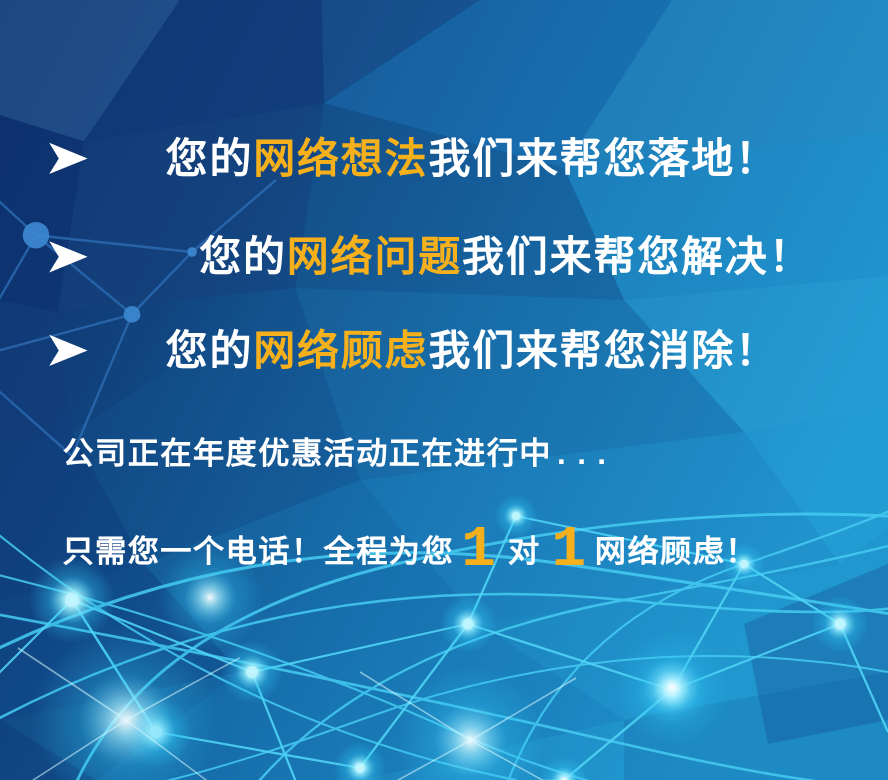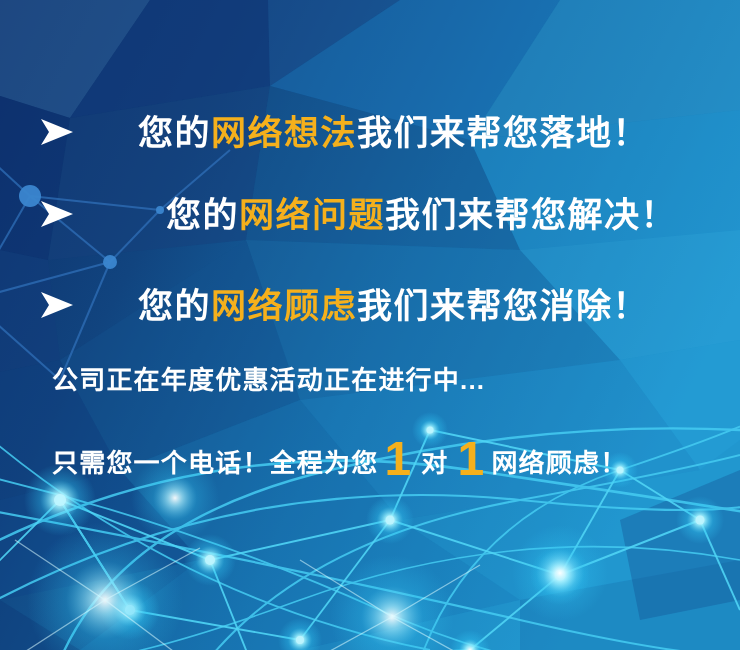--- a/index.html
+++ b/index.html
@@ -34,21 +34,21 @@
 
   .bullet-row {
     position: absolute;
     left: 40px;
     display: flex;
     align-items: center;
     height: 56px;
   }
   .bullet-row.r1 { top: 104px; }
   .bullet-row.r2 { top: 186px; gap: 28px; }
-  .bullet-row.r3 { top: 277px; }
+  .bullet-row.r3 { top: 264px; }
 
   .arrow-icon {
     width: 34px;
     height: 30px;
     flex: 0 0 34px;
     margin-right: 24px;
     display: block;
   }
 
   .headline {
@@ -64,20 +64,21 @@
 
   .sub-line {
     position: absolute;
     left: 52px;
     font-size: 26px;
     font-weight: bold;
     color: #ffffff;
     letter-spacing: 1.2px;
     white-space: nowrap;
     line-height: 1;
+    font-family: Liberation Mono, monospace;
   }
   .sub-line.s1 { top: 367px; }
   .sub-line.s2 {
     top: 432px;
     display: flex;
     align-items: baseline;
     text-align: center;
   }
   .sub-line.s2 .seg { display: inline-block; }
   .big-one {

